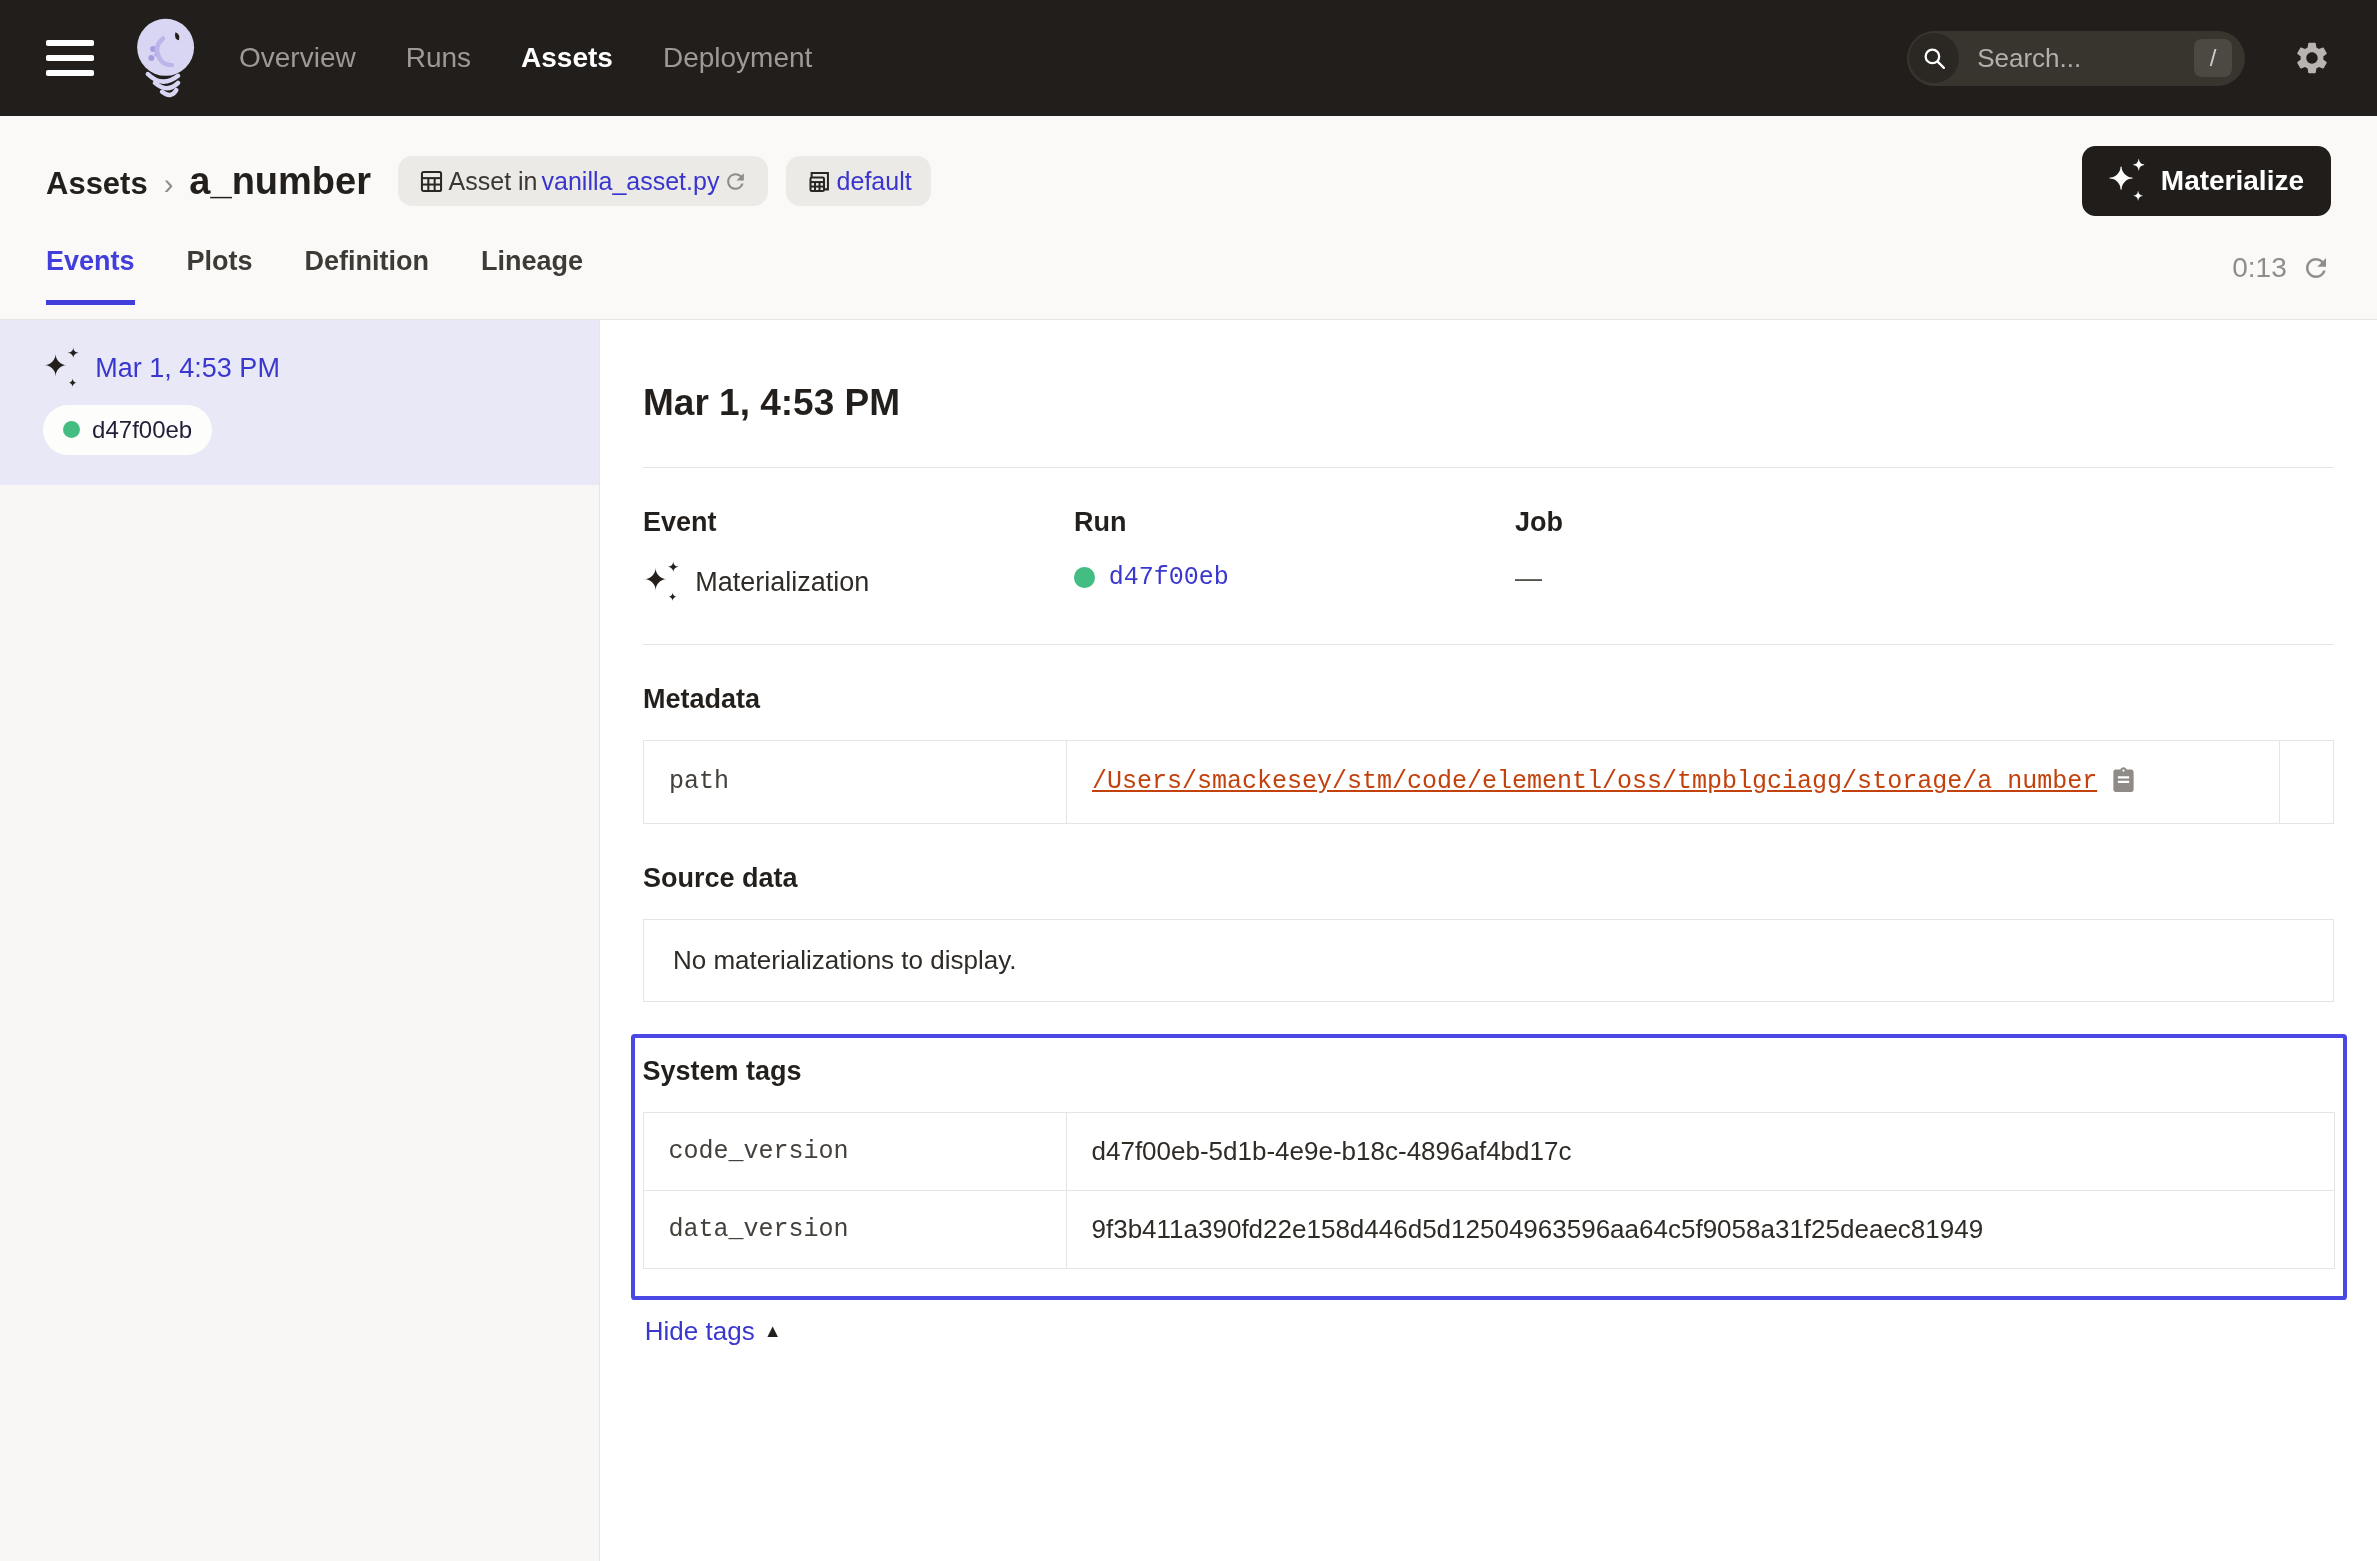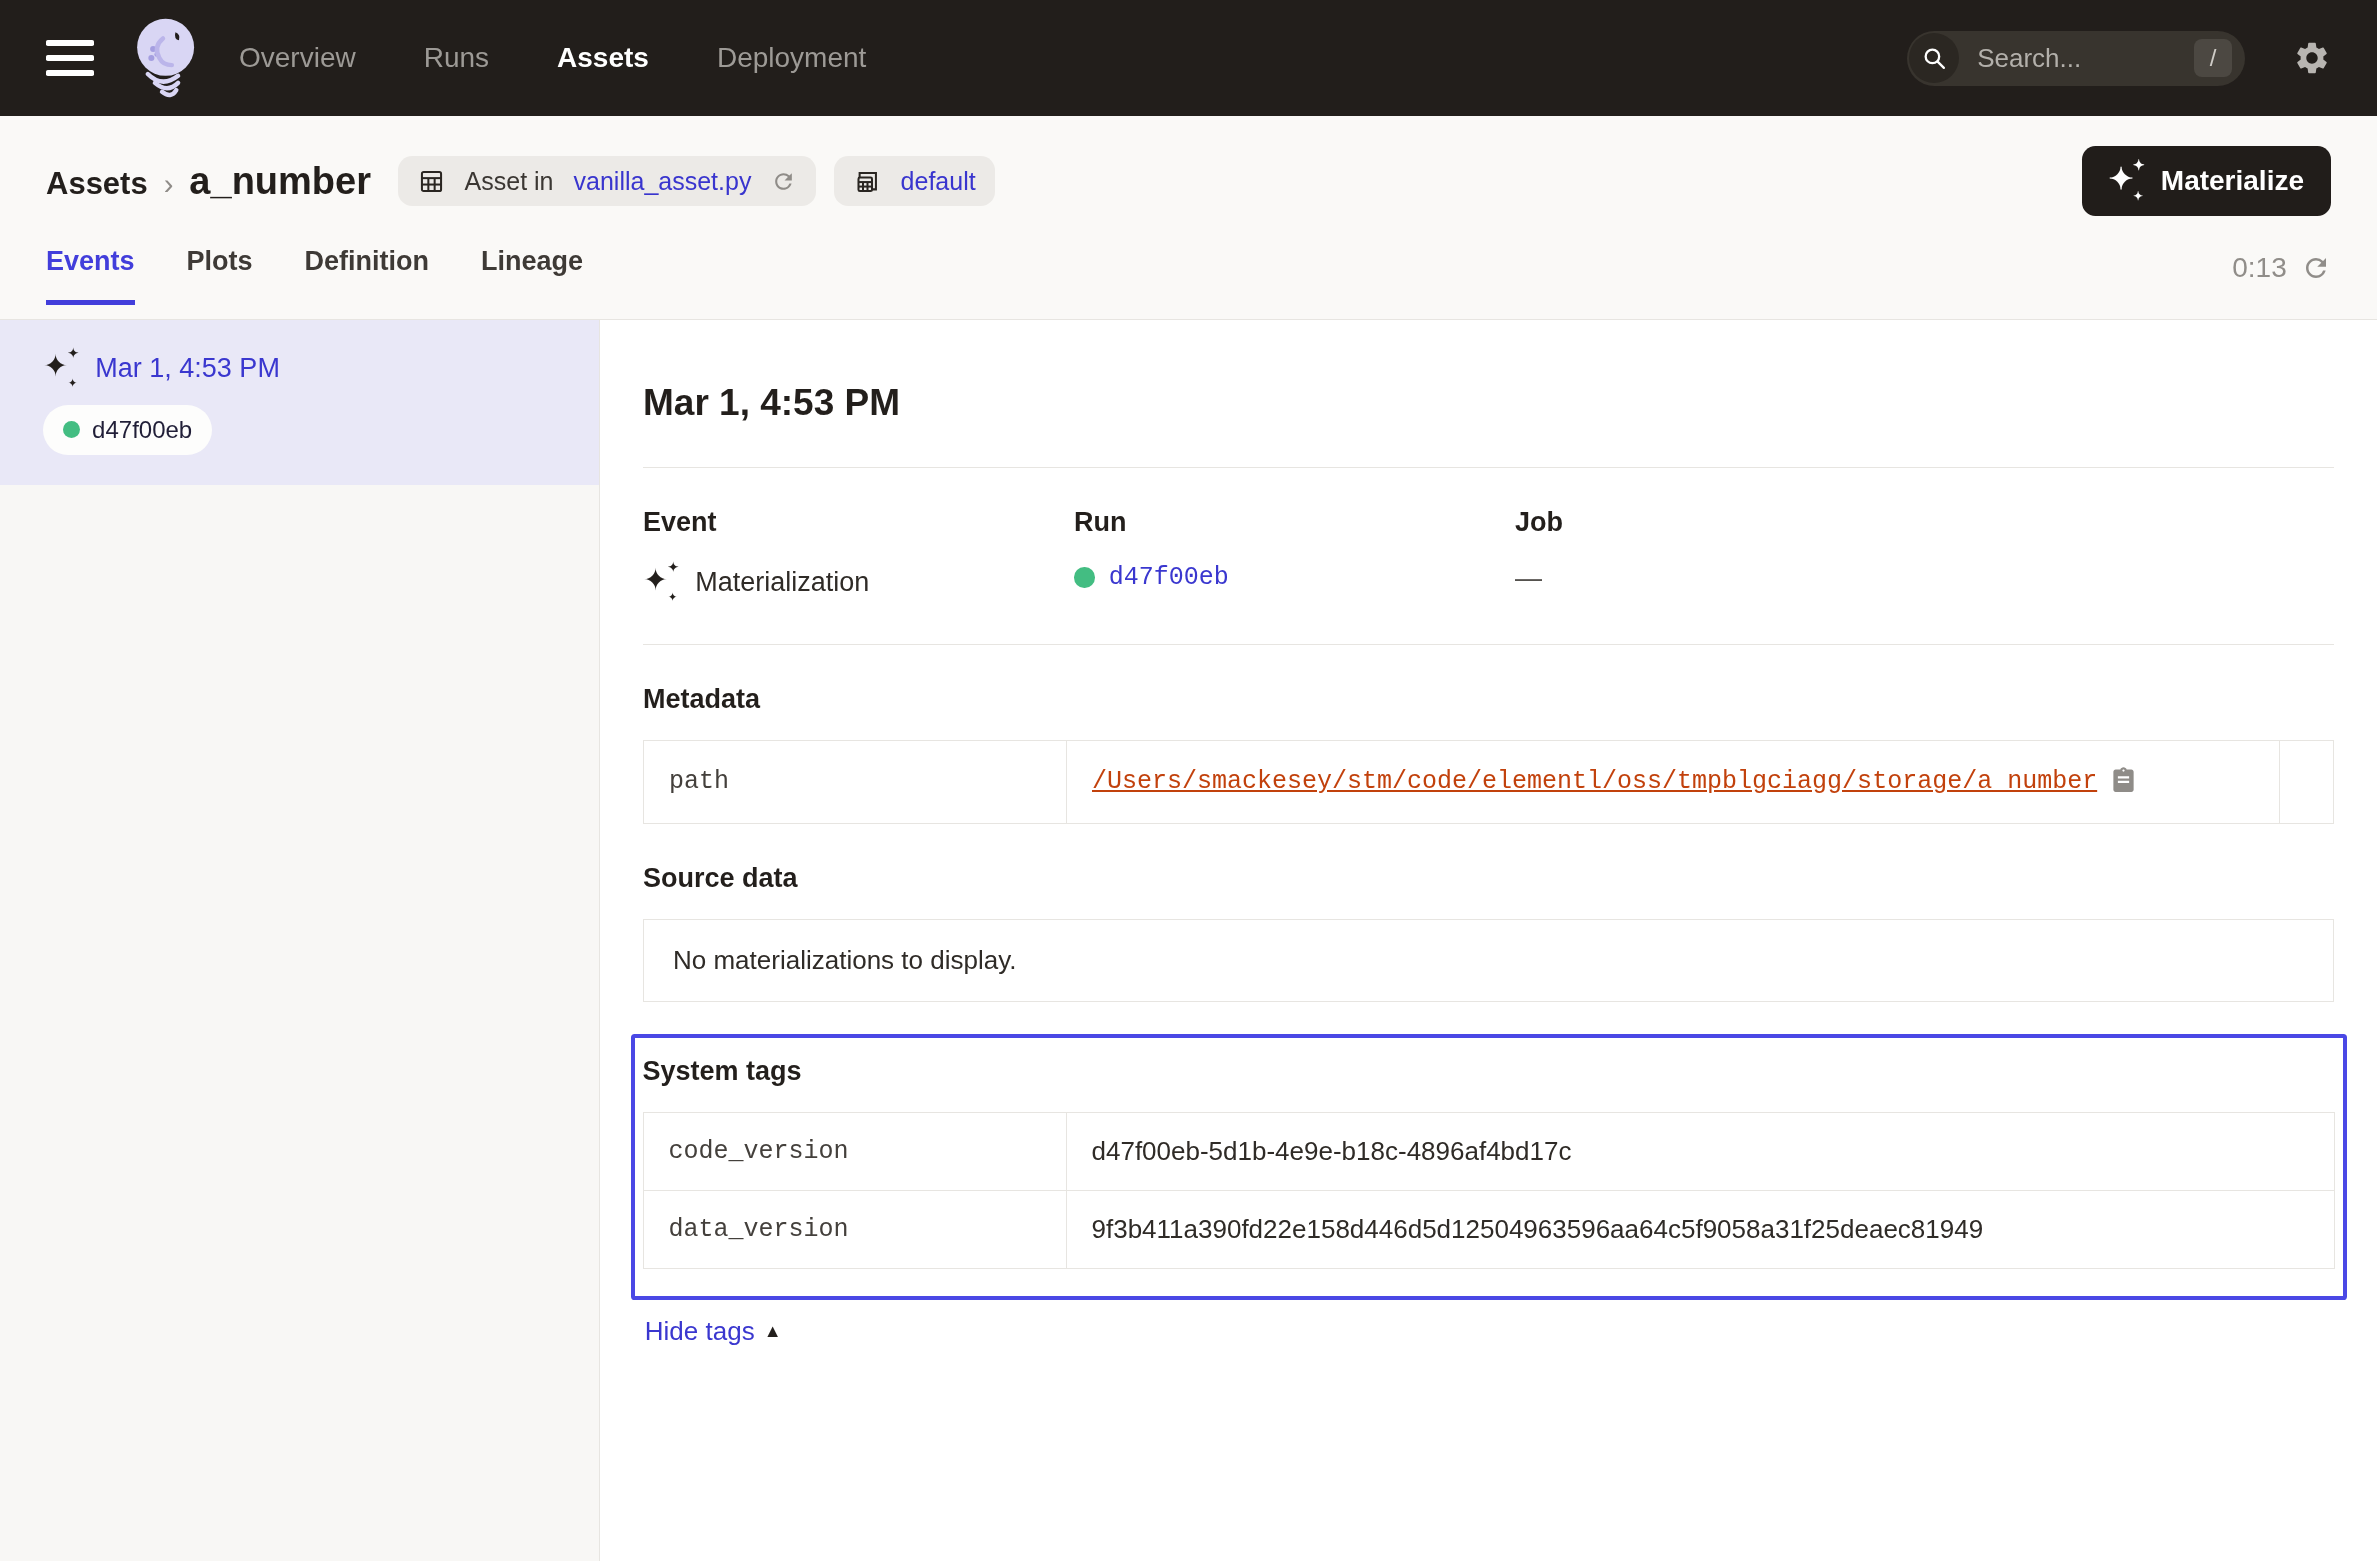--- a/index.html
+++ b/index.html
@@ -15,21 +15,21 @@
   
   .topnav {
     height: 116px; flex: 0 0 116px;
     background: #221E1B;
     display: flex; align-items: center;
     padding: 0 46px; gap: 36px;
   }
   .hamburger { width: 48px; cursor: pointer; display: flex; flex-direction: column; gap: 9px; }
   .hamburger span { display: block; height: 6.3px; background: #ffffff; border-radius: 1.8px; }
   .logo { width: 73px; height: 86px; flex: 0 0 auto; }
-  .nav-links { display: flex; gap: 68px; }
+  .nav-links { display: flex; gap: 50px; }
   .nav-link { font-size: 28px; font-weight: 500; color: #9D9A96; cursor: pointer; }
   .nav-link.active { color: #ffffff; font-weight: 700; }
   .topnav .spacer { flex: 1; }
   .search-pill {
     width: 338px; height: 55px; border-radius: 28px;
     background: #38342E; display: flex; align-items: center; cursor: text;
   }
   .search-iconwrap {
     width: 50px; height: 50px; margin-left: 2.7px; border-radius: 50%;
     background: #2B2722; display: flex; align-items: center; justify-content: center;
@@ -49,21 +49,21 @@
     padding: 30px 46px 0 46px;
     display: flex; align-items: center;
   }
   .breadcrumb { display: flex; align-items: baseline; gap: 16px; }
   .crumb-root { font-size: 31px; font-weight: 600; color: #231F1C; cursor: pointer; }
   .crumb-sep { font-size: 29px; color: #8F8C88; }
   .crumb-current { font-size: 38px; font-weight: 700; color: #231F1C; }
   .chips { display: flex; gap: 18px; margin-left: 27px; align-items: center; }
   .chip {
     background: #ECEAE7; border-radius: 14.3px; padding: 10.7px 19.6px;
-    display: inline-flex; align-items: center; gap: 20px; font-size: 25px; color: #3B3733;
+    display: inline-flex; align-items: center; gap: 4px; font-size: 25px; color: #3B3733;
     cursor: pointer;
   }
   .chip .link { color: #3935CE; }
   .materialize-btn {
     margin-left: auto;
     background: #211D1A; color: #ffffff; border: none; border-radius: 13.4px;
     font-family: "Liberation Sans", sans-serif;
     font-size: 28px; font-weight: 600; padding: 16px 27px;
     display: inline-flex; align-items: center; gap: 14.3px; cursor: pointer;
   }

